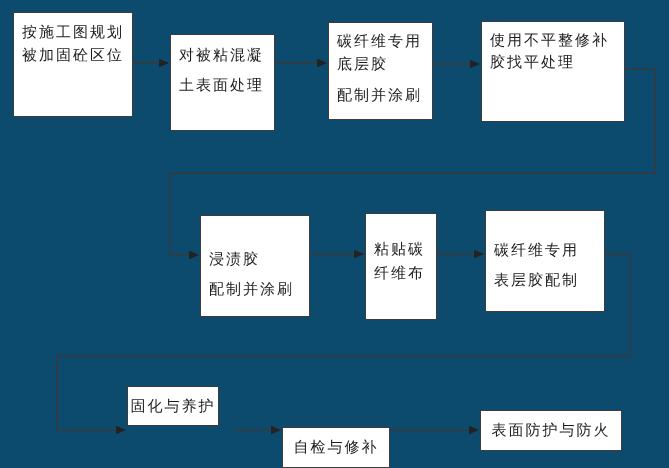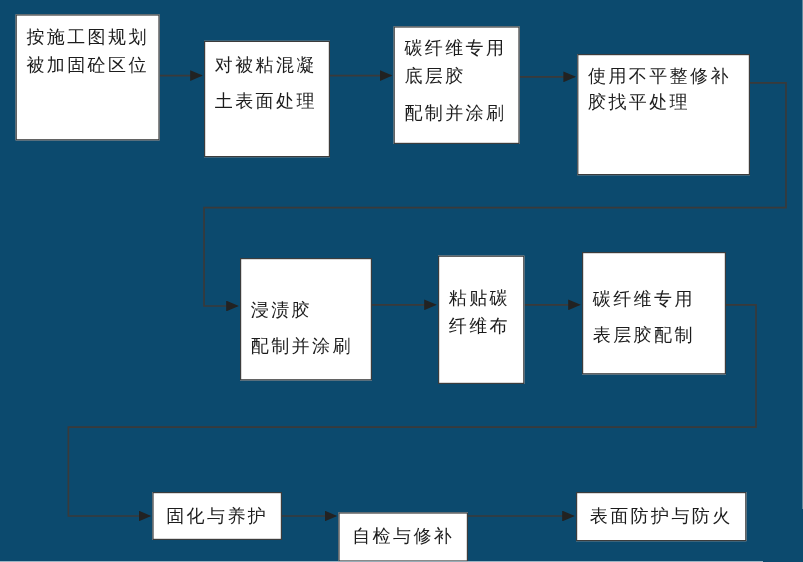--- a/index.html
+++ b/index.html
@@ -20,26 +20,26 @@
     font-size:15px;
     letter-spacing:2px;
     line-height:23px;
     padding:7px 8px;
   }
   .flow-box span{display:block;white-space:nowrap;}
   .b1{left:13px;top:12px;width:120px;height:105px;}
   .b2{left:170px;top:22px;width:105px;height:97px;line-height:30px;padding-top:5px;margin-top:12px;}
   .b3{left:328px;top:22px;width:105px;height:98px;line-height:23px;padding-top:6px;}
   .b3 span:nth-child(3){margin-top:8px;}
-  .b4{left:481px;top:21px;width:144px;height:101px;line-height:22px;padding-top:7px;margin-top:24px;}
+  .b4{left:481px;top:21px;width:144px;height:101px;line-height:22px;padding-top:7px;}
   .b5{left:200px;top:215px;width:110px;height:102px;line-height:30px;padding-top:28px;}
   .b6{left:365px;top:213px;width:72px;height:107px;line-height:24px;padding-top:23px;}
   .b7{left:485px;top:210px;width:120px;height:102px;line-height:30px;padding-top:24px;}
   .row3{display:flex;align-items:center;justify-content:center;padding:0;line-height:normal;}
-  .b8{left:127px;top:410px;width:108px;height:40px;}
+  .b8{left:127px;top:386px;width:92px;height:40px;}
   .b9{left:282px;top:427px;width:108px;height:41px;}
   .b10{left:480px;top:410px;width:142px;height:41px;}
 </style>
 </head>
 <body>
 
 <div class="canvas">
 
   <svg class="connector-layer" width="669" height="468" viewBox="0 0 669 468" xmlns="http://www.w3.org/2000/svg">
     <defs>

